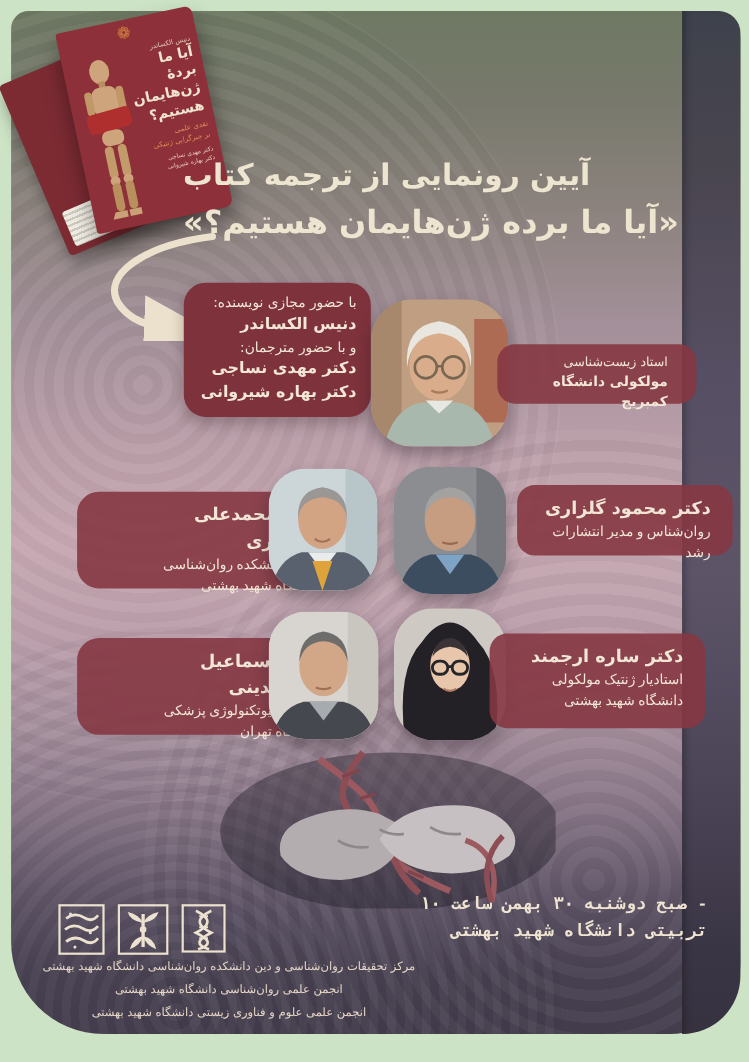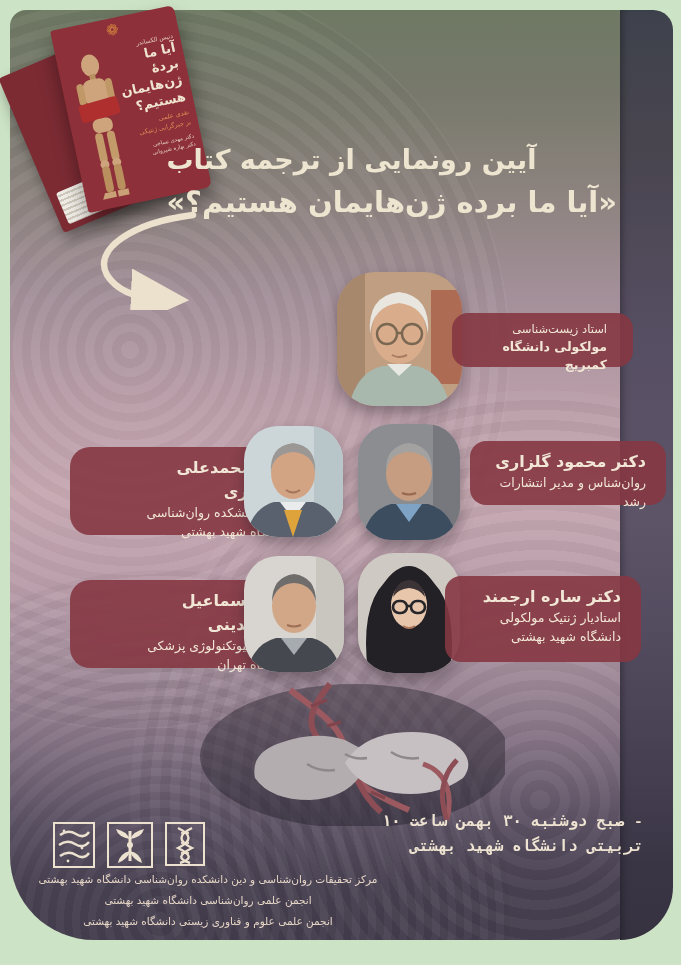--- a/index.html
+++ b/index.html
@@ -97,21 +97,21 @@
   .cap-guest .c1{font-size:11.5px;}
   .cap-guest .c2{font-size:12.5px;font-weight:700;}
 
   .pill-left{border-radius:20px;text-align:right;padding:9px 12px 0 6px;line-height:1.5;}
   .p-mazaheri{left:70px;top:447px;width:233px;height:88px;padding-left:62px;}
   .p-sadroddini{left:70px;top:580px;width:233px;height:88px;padding-left:62px;}
   .pill-right{border-radius:16px;text-align:right;padding:9px 20px 0 6px;line-height:1.5;}
   .p-golzari{left:470px;top:441px;width:196px;height:64px;}
   .p-arjmand{left:445px;top:576px;width:196px;height:86px;}
   .pill .name{font-size:16px;font-weight:700;}
-  .pill .role{font-size:12.5px;}
+  .pill .role{font-size:12.5px;font-family:Liberation Serif, serif;}
 
   
   .hands{position:absolute;left:195px;top:668px;}
 
   
   .event{
     position:absolute;right:38px;top:810px;width:330px;text-align:right;
     color:#efe4d1;font-weight:700;font-size:15.5px;line-height:1.62;font-family:Liberation Mono, monospace;
   }
 
@@ -186,20 +186,27 @@
 
   <svg class="arrow-svg" width="125" height="105" viewBox="0 0 125 105">
     <defs>
       <marker id="ah" orient="auto" markerWidth="9" markerHeight="9" refX="4.5" refY="4.5">
         <path d="M0,0 L9,4.5 L0,9 z" fill="#ece1cc"></path>
       </marker>
     </defs>
     <path d="M 108,10 C 45,18 8,45 22,70 C 32,86 52,93 75,94" fill="none" stroke="#ece1cc" stroke-width="6.5" stroke-linecap="round" marker-end="url(#ah)"></path>
   </svg>
 
+  <div class="presence">
+    <div class="reg">با حضور مجازی نویسنده:</div>
+    <div class="bold">دنیس الکساندر</div>
+    <div class="reg">و با حضور مترجمان:</div>
+    <div class="bold">دکتر مهدی نساجی</div>
+    <div class="bold">دکتر بهاره شیروانی</div>
+  </div>
 
   <div class="photo ph-guest">
     <svg width="125" height="134" viewBox="0 0 125 134">
       <rect width="125" height="134" fill="#bf9e82"></rect>
       <rect x="0" width="28" height="134" fill="#8f7257" opacity="0.5"></rect>
       <rect x="94" y="18" width="31" height="94" fill="#a85a44" opacity="0.75"></rect>
       <path d="M12,134 Q20,100 45,94 L80,94 Q105,100 113,134 Z" fill="#a8b8ac"></path>
       <path d="M50,92 L62,104 L75,92 Z" fill="#e8e8e2"></path>
       <ellipse cx="62" cy="60" rx="27" ry="32" fill="#d9ad8c"></ellipse>
       <path d="M33,62 Q30,24 62,20 Q94,24 91,62 Q88,34 62,31 Q36,34 33,62 Z" fill="#e9e5df"></path>

